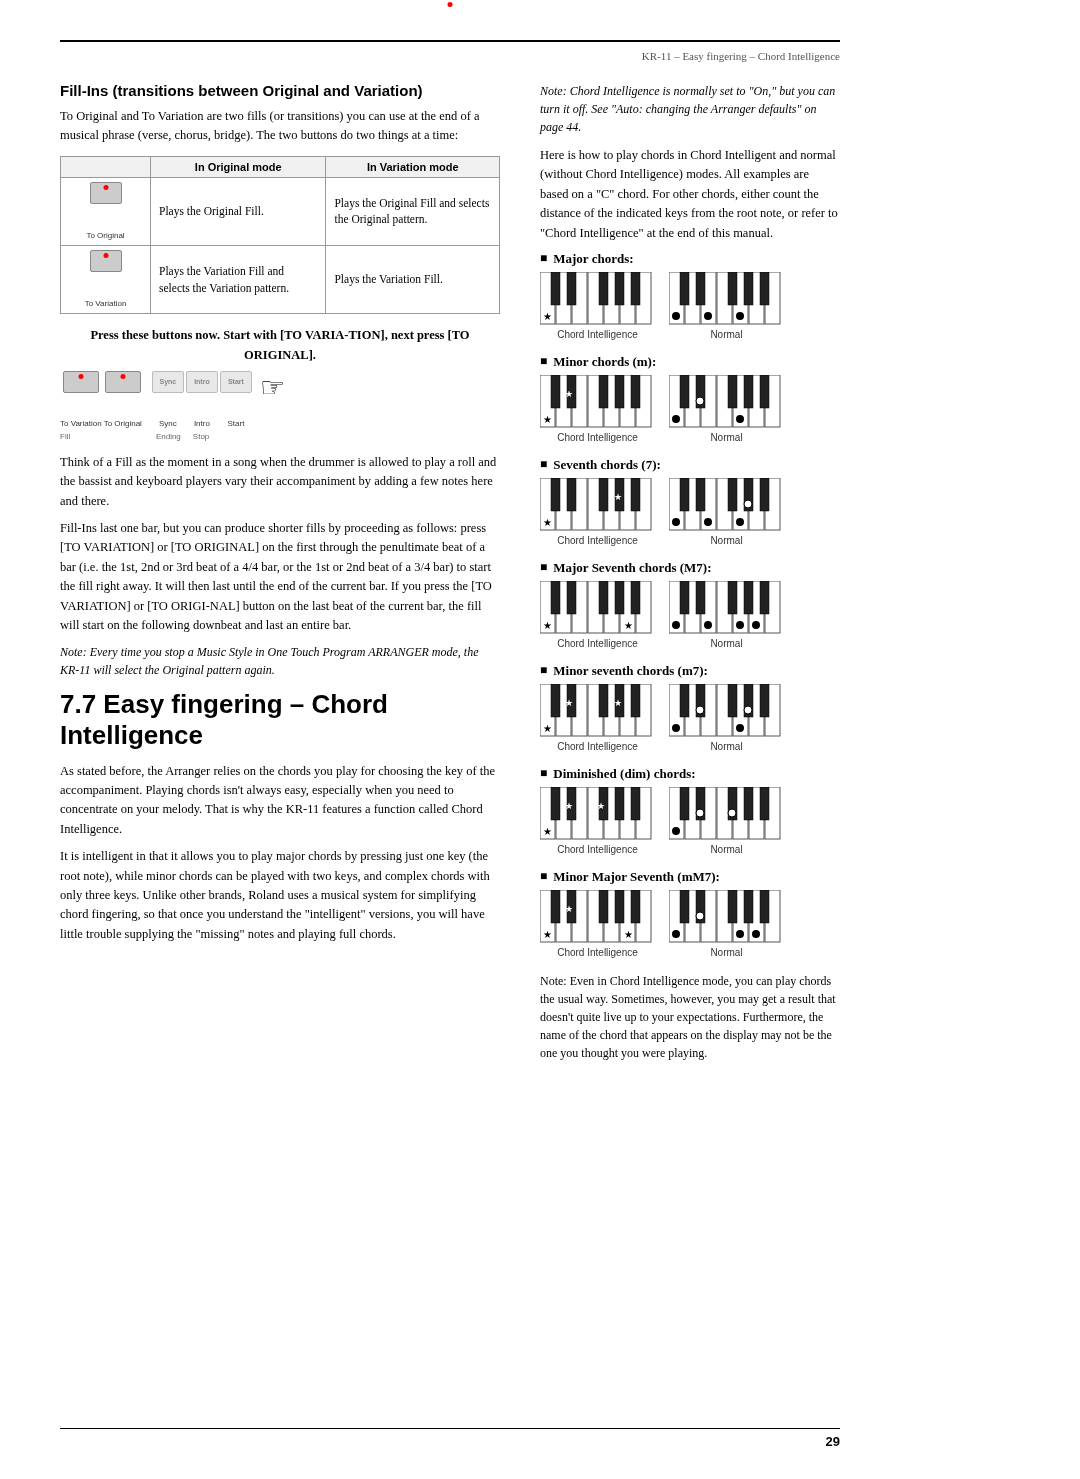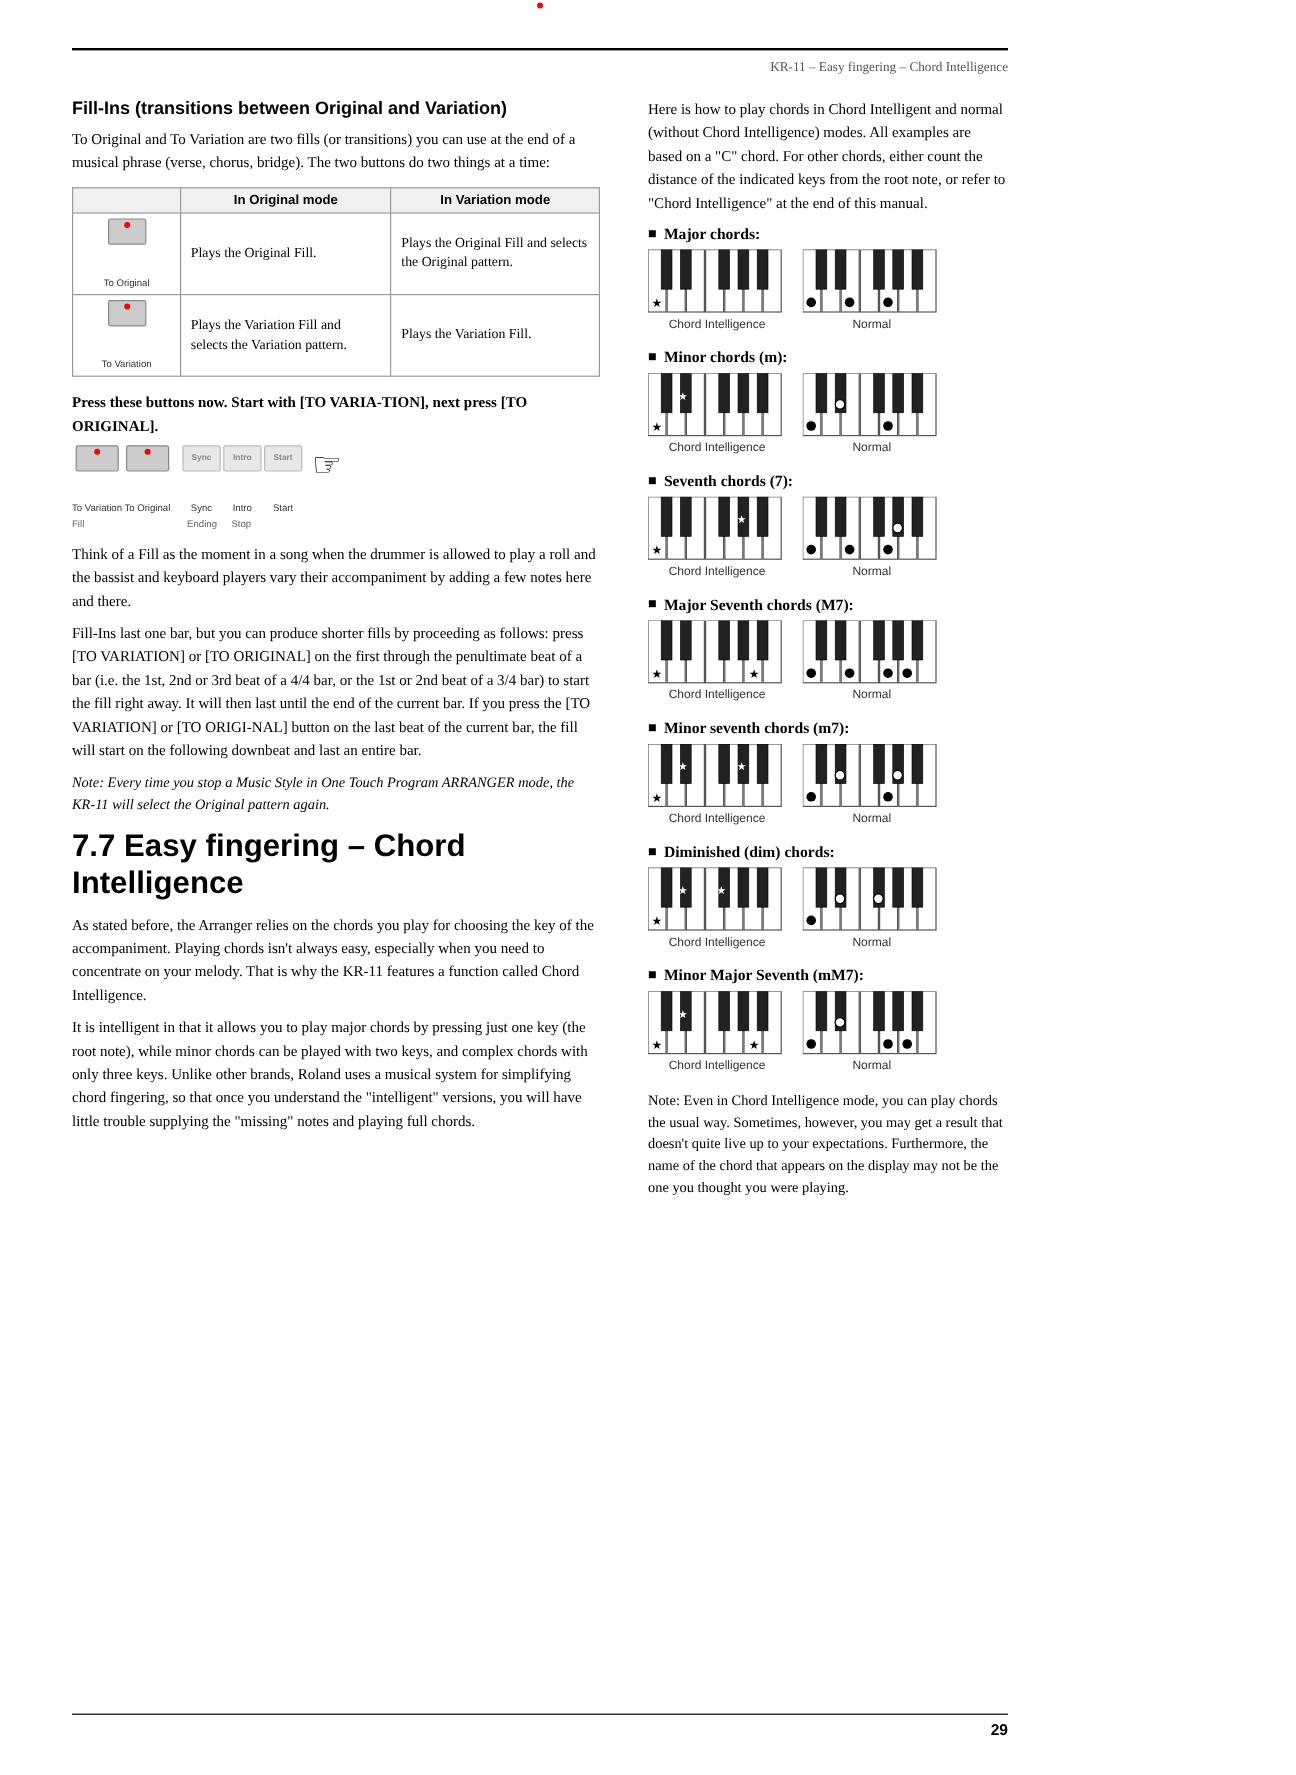--- a/index.html
+++ b/index.html
@@ -118,20 +118,21 @@
       display: flex;
       flex-direction: column;
       align-items: center;
     }
 
     
     .press-bold {
       font-weight: bold;
       font-size: 12.5px;
       margin: 8px 0 6px 0;
+      text-align: center;
     }
     .buttons-row {
       display: flex;
       gap: 0;
       align-items: flex-start;
       margin-bottom: 12px;
       font-family: Arial, sans-serif;
     }
     .btn-box {
       display: inline-flex;
@@ -319,20 +320,21 @@
       <p>Think of a Fill as the moment in a song when the drummer is allowed to play a roll and the bassist and keyboard players vary their accompaniment by adding a few notes here and there.</p>
       <p>Fill-Ins last one bar, but you can produce shorter fills by proceeding as follows: press [TO VARIATION] or [TO ORIGINAL] on the first through the penultimate beat of a bar (i.e. the 1st, 2nd or 3rd beat of a 4/4 bar, or the 1st or 2nd beat of a 3/4 bar) to start the fill right away. It will then last until the end of the current bar. If you press the [TO VARIATION] or [TO ORIGI-NAL] button on the last beat of the current bar, the fill will start on the following downbeat and last an entire bar.</p>
       <p class="italic-note">Note: Every time you stop a Music Style in One Touch Program ARRANGER mode, the KR-11 will select the Original pattern again.</p>
 
       <h3>7.7 Easy fingering – Chord Intelligence</h3>
       <p>As stated before, the Arranger relies on the chords you play for choosing the key of the accompaniment. Playing chords isn't always easy, especially when you need to concentrate on your melody. That is why the KR-11 features a function called Chord Intelligence.</p>
       <p>It is intelligent in that it allows you to play major chords by pressing just one key (the root note), while minor chords can be played with two keys, and complex chords with only three keys. Unlike other brands, Roland uses a musical system for simplifying chord fingering, so that once you understand the "intelligent" versions, you will have little trouble supplying the "missing" notes and playing full chords.</p>
     </div>
 
     <div class="right-col">
+      <p class="italic-note">Note: Chord Intelligence is normally set to "On," but you can turn it off. See "Auto: changing the Arranger defaults" on page 44.</p>
       <p>Here is how to play chords in Chord Intelligent and normal (without Chord Intelligence) modes. All examples are based on a "C" chord. For other chords, either count the distance of the indicated keys from the root note, or refer to "Chord Intelligence" at the end of this manual.</p>
 
       <div class="chord-section">
         <div class="chord-title">
           <span>Major chords:</span>
         </div>
         <div class="chord-diagrams-row">
           <div class="kbd-diagram">
 
             <svg class="piano-kbd" width="115" height="54">

